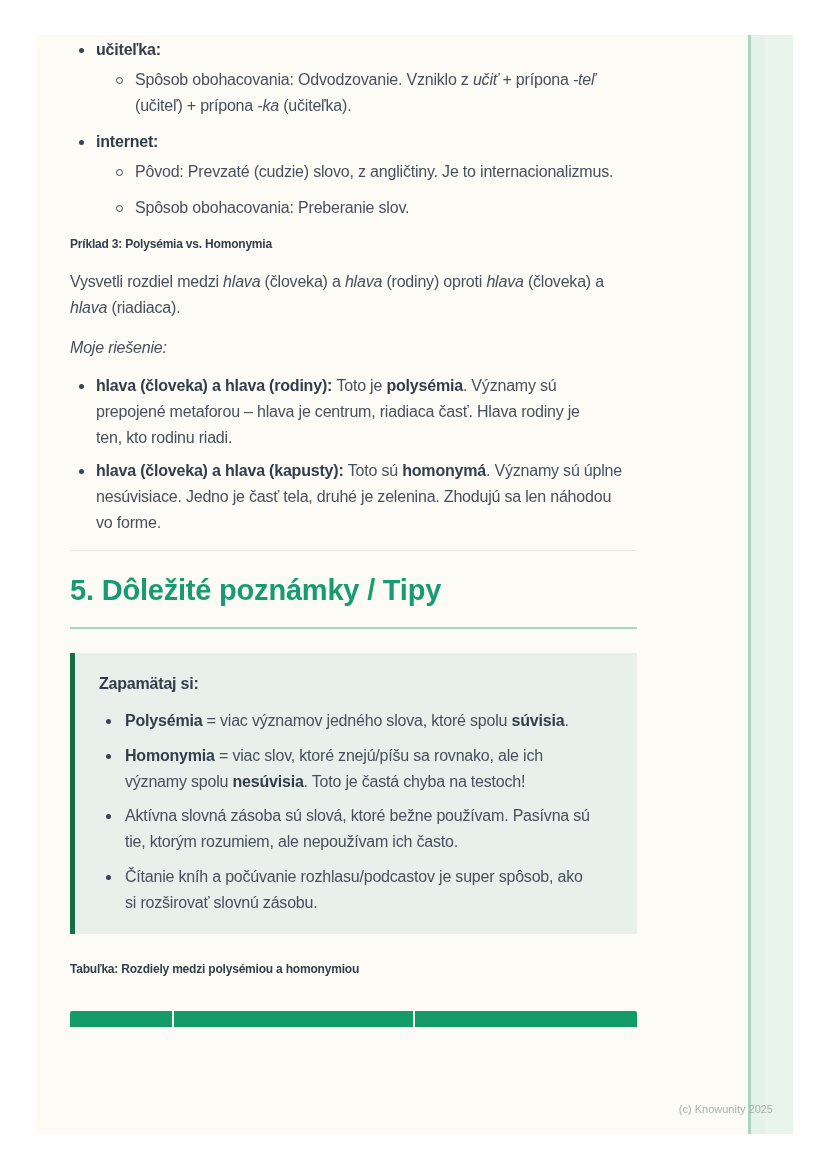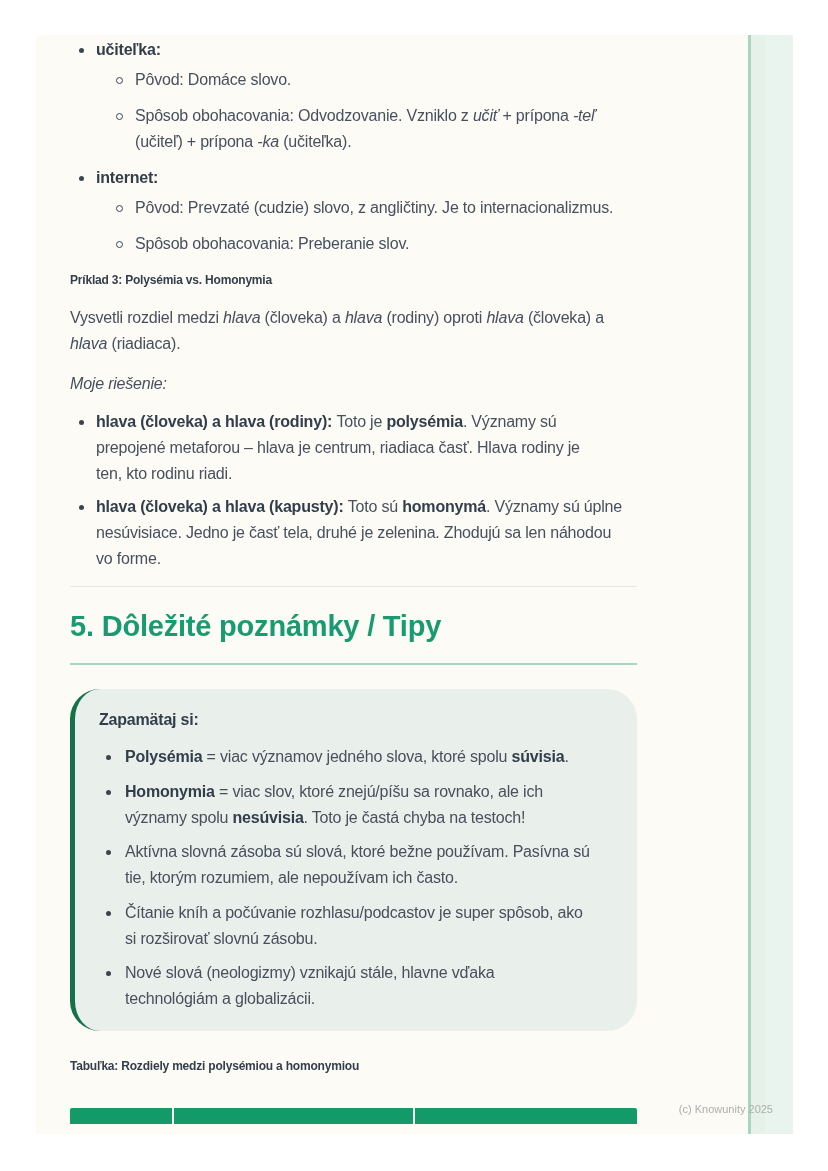--- a/index.html
+++ b/index.html
@@ -41,21 +41,21 @@
   .sol>li::before{content:"";position:absolute;left:9px;top:11px;width:5px;height:5px;border-radius:50%;background:#3a4450;}
   hr.rule{border:none;border-top:1px solid var(--divider,#e7e7e3);margin:14px 0 0;}
   h2.green{
     margin:22px 0 0;font-size:29px;line-height:34px;font-weight:bold;
     color:var(--heading-green,#199b71);letter-spacing:-0.2px;
     padding-bottom:20px;border-bottom:2px solid var(--heading-underline,#a5d8c3);
   }
   .callout{
     margin-top:24px;background:var(--callout-bg,#e9efeb);
     border-left:5px solid var(--callout-border,#15714a);
-    padding:18px 24px 10px 24px;box-sizing:border-box;width:567px;border-radius:30px;
+    padding:18px 24px 10px 24px;box-sizing:border-box;width:567px;
   }
   .callout h4{margin:0 0 11px;font-size:16px;line-height:26px;font-weight:bold;color:var(--text-strong,#333e4b);}
   .callout ul>li{position:relative;padding-left:26px;margin-bottom:8px;}
   .callout ul>li:nth-child(odd){margin-bottom:9px;}
   .callout ul>li::before{content:"";position:absolute;left:7px;top:11px;width:5px;height:5px;border-radius:50%;background:#3a4450;}
   .table-heading{margin-top:22px;}
   .table-bar{
     margin-top:29px;display:flex;gap:2px;height:16px;width:567px;
   }
   .table-bar .cell{
@@ -74,21 +74,20 @@
 
 <div class="page">
   <div class="edge-strip"></div>
 
   <div class="content">
 
     <ul class="l1">
       <li>
         <span class="term" data-bind="sections.top_list.0.term">učiteľka:</span>
         <ul class="l2">
-          <li data-bind-rich="sections.top_list.0.subitems.0.segments"><span>Pôvod: Domáce slovo.</span></li>
           <li data-bind-rich="sections.top_list.0.subitems.1.segments"><span>Spôsob obohacovania: Odvodzovanie. Vzniklo z </span><span class="i">učiť</span><span> + prípona </span><span class="i">-teľ</span><span>
 (učiteľ) + prípona </span><span class="i">-ka</span><span> (učiteľka).</span></li>
         </ul>
       </li>
       <li>
         <span class="term" data-bind="sections.top_list.1.term">internet:</span>
         <ul class="l2">
           <li data-bind-rich="sections.top_list.1.subitems.0.segments"><span>Pôvod: Prevzaté (cudzie) slovo, z angličtiny. Je to internacionalizmus.</span></li>
           <li data-bind-rich="sections.top_list.1.subitems.1.segments"><span>Spôsob obohacovania: Preberanie slov.</span></li>
         </ul>
@@ -118,22 +117,20 @@
     <div class="callout">
       <h4 data-bind="sections.callout.title">Zapamätaj si:</h4>
       <ul>
         <li data-bind-rich="sections.callout.bullets.0.segments"><span class="b">Polysémia</span><span> = viac významov jedného slova, ktoré spolu </span><span class="b">súvisia</span><span>.</span></li>
         <li data-bind-rich="sections.callout.bullets.1.segments"><span class="b">Homonymia</span><span> = viac slov, ktoré znejú/píšu sa rovnako, ale ich
 významy spolu </span><span class="b">nesúvisia</span><span>. Toto je častá chyba na testoch!</span></li>
         <li data-bind-rich="sections.callout.bullets.2.segments"><span>Aktívna slovná zásoba sú slová, ktoré bežne používam. Pasívna sú
 tie, ktorým rozumiem, ale nepoužívam ich často.</span></li>
         <li data-bind-rich="sections.callout.bullets.3.segments"><span>Čítanie kníh a počúvanie rozhlasu/podcastov je super spôsob, ako
 si rozširovať slovnú zásobu.</span></li>
-        <li data-bind-rich="sections.callout.bullets.4.segments"><span>Nové slová (neologizmy) vznikajú stále, hlavne vďaka
-technológiám a globalizácii.</span></li>
       </ul>
     </div>
 
     <h3 class="table-heading" data-bind="sections.table_heading">Tabuľka: Rozdiely medzi polysémiou a homonymiou</h3>
 
     <div class="table-bar">
       <div class="cell" data-bind="sections.table_header_cells.0"></div>
       <div class="cell" data-bind="sections.table_header_cells.1"></div>
       <div class="cell" data-bind="sections.table_header_cells.2"></div>
     </div>

